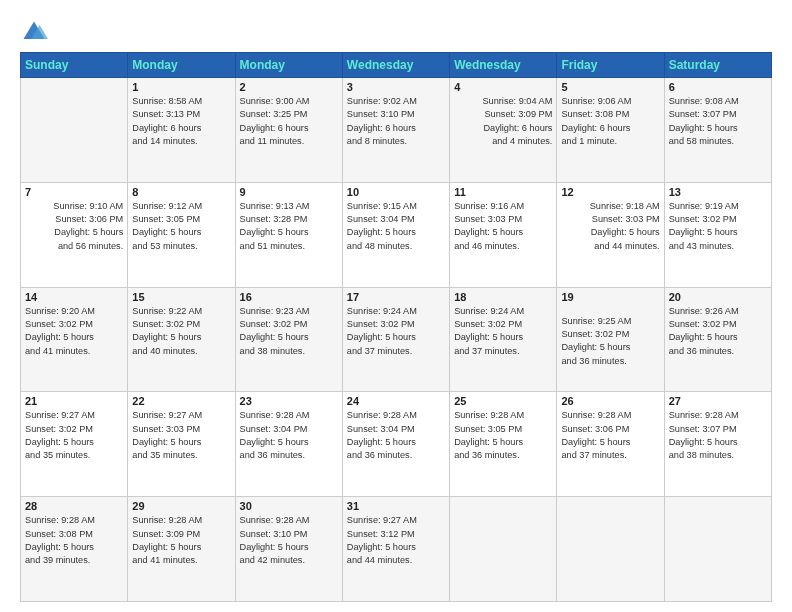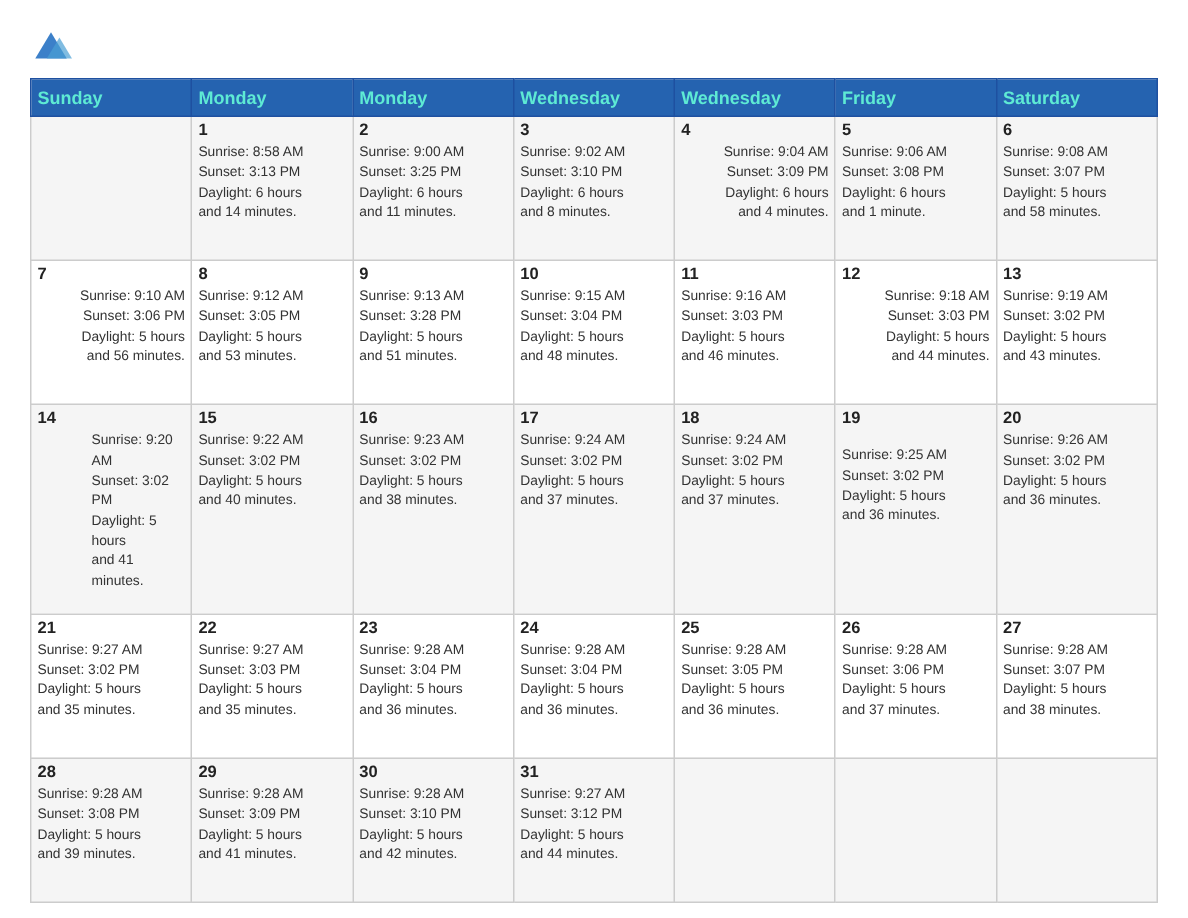--- a/index.html
+++ b/index.html
@@ -228,21 +228,21 @@
             <span class="day-number">13</span>
             <div class="day-info" style="white-space: pre-line;">Sunrise: 9:19 AM
 Sunset: 3:02 PM
 Daylight: 5 hours
 and 43 minutes.</div>
           </td>
         </tr>
         <tr>
           <td>
             <span class="day-number">14</span>
-            <div class="day-info" style="white-space: pre-line; margin-left: 36px;">Sunrise: 9:20 AM
+            <div class="day-info" style="white-space: pre-line;">Sunrise: 9:20 AM
 Sunset: 3:02 PM
 Daylight: 5 hours
 and 41 minutes.</div>
           </td>
           <td>
             <span class="day-number">15</span>
             <div class="day-info" style="white-space: pre-line;">Sunrise: 9:22 AM
 Sunset: 3:02 PM
 Daylight: 5 hours
 and 40 minutes.</div>

